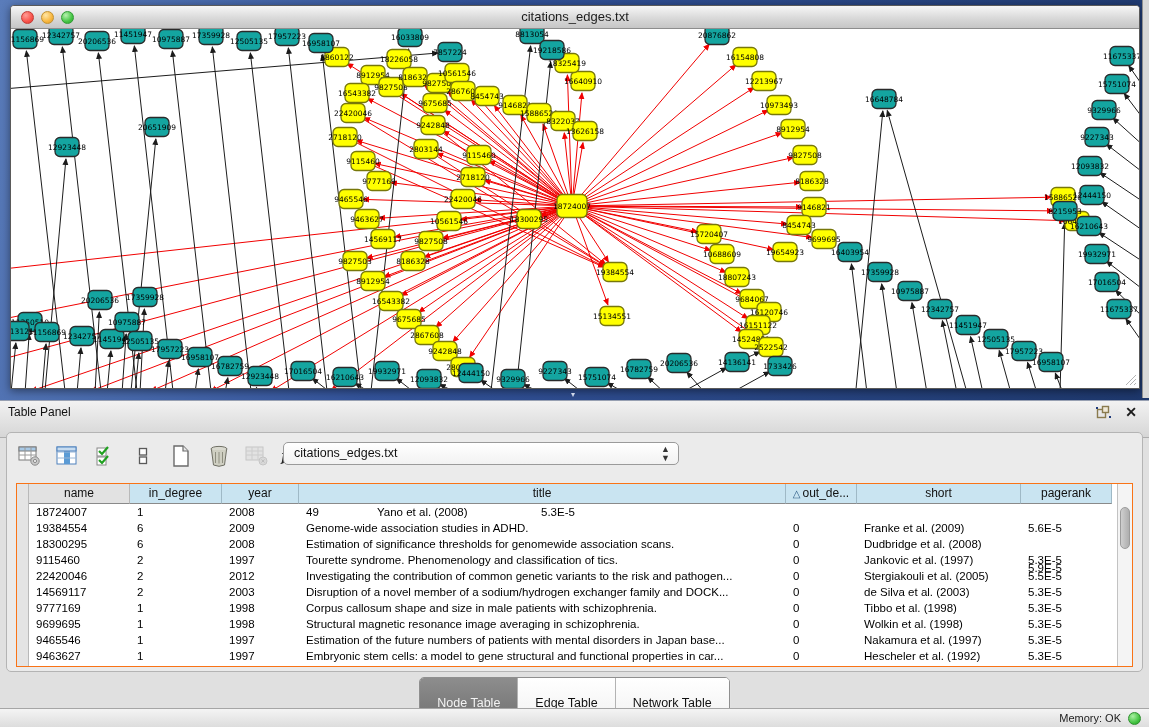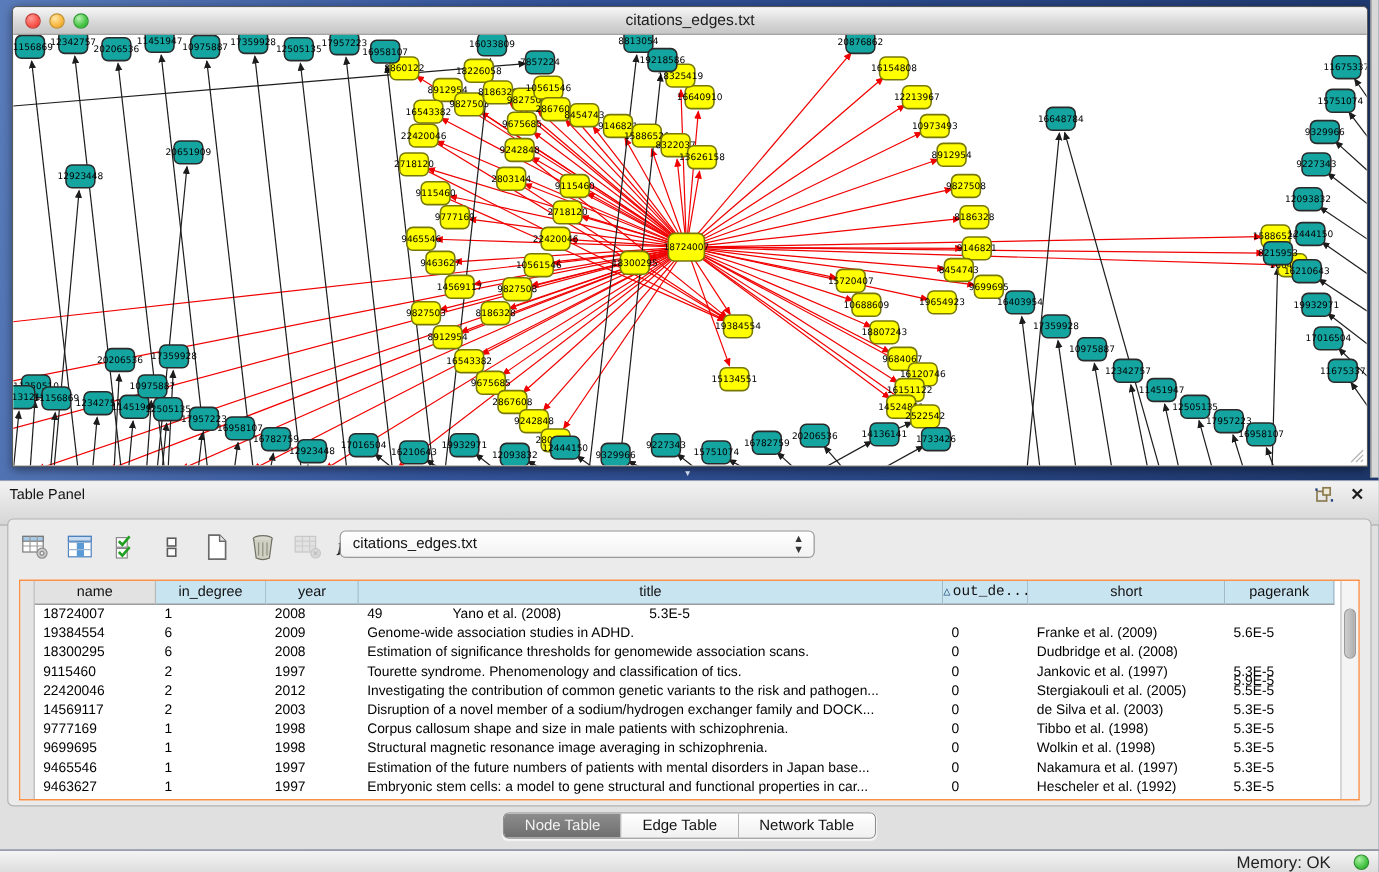--- a/index.html
+++ b/index.html
@@ -73,29 +73,29 @@
     padding-left:7px; white-space:nowrap; overflow:hidden; }
   #tbl-vscroll { position:absolute; right:0; top:0; bottom:0; width:15px;
     background:#f4f4f4; border-left:1px solid #c2c2c2; }
   #tbl-vthumb { position:absolute; left:2px; top:23px; width:10px; height:42px;
     border-radius:5px; background:linear-gradient(90deg,#cfcfcf,#aeaeae); border:1px solid #9b9b9b; cursor:pointer;}
 
   
   #tab-bar { position:absolute; left:0; right:0; top:276px; height:22px; text-align:center; }
   #tab-seg { display:inline-flex; border:1px solid #8f8f8f; border-radius:5px;
     overflow:hidden; background:#fff; box-shadow:0 1px 1px rgba(255,255,255,.7);}
-  .seg { padding:0 17px; font-size:12.5px; line-height:20px; color:#111;
+  .seg { padding:15px 17px; font-size:12.5px; line-height:20px; color:#111;
     border-right:1px solid #b3b3b3; cursor:pointer; background:linear-gradient(#ffffff,#f0f0f0); }
   .seg:last-child { border-right:none; }
   .seg.selected { background:linear-gradient(#8d8d8d,#6e6e6e); color:#f3f3f3; }
 
   
   #status-bar { position:absolute; left:0; bottom:0; width:1149px; height:19px;
     background:linear-gradient(#f4f4f4,#dddddd); border-top:1px solid #a6a6a6; }
-  #memory-status { position:absolute; right:40px; top:0; font-size:14px; color:#222; line-height:18px; }
+  #memory-status { position:absolute; right:28px; top:0; font-size:11px; color:#222; line-height:18px; }
   #memory-dot { position:absolute; right:8px; top:3px; width:13px; height:13px; border-radius:50%;
     background:radial-gradient(circle at 35% 30%,#a9f0a2,#3fc13d 65%,#2c9c2b); border:1px solid #2e8f2e; }
 </style>
 </head>
 <body>
 
 <div id="desktop">
 
   <div id="net-window">
     <div id="net-titlebar">
@@ -835,21 +835,21 @@
         <span id="combo-stepper">▲<br>▼</span>
       </div>
 
       <div id="data-table">
         <div id="tbl-gutter"></div>
         <div id="tbl-head">
             <div class="hcell gray" style="width: 101px;">name</div>
             <div class="hcell" style="width: 92px;">in_degree</div>
             <div class="hcell" style="width: 77px;">year</div>
             <div class="hcell" style="width: 487px;">title</div>
-            <div class="hcell" style="width: 71px; font-family: Liberation Mono, monospace;"><span class="sort-glyph">△</span>out_de...</div>
+            <div class="hcell" style="width: 71px;"><span class="sort-glyph">△</span>out_de...</div>
             <div class="hcell" style="width: 164px;">short</div>
             <div class="hcell" style="width: 91px;">pagerank</div>
           </div>
         <div id="tbl-body">
             <div class="trow">
               <div class="tcell" style="width: 101px;">18724007</div>
               <div class="tcell" style="width: 92px;">1</div>
               <div class="tcell" style="width: 77px;">2008</div>
               <div class="tcell" style="width: 71px;">49</div>
               <div class="tcell" style="width: 164px;">Yano et al. (2008)</div>

